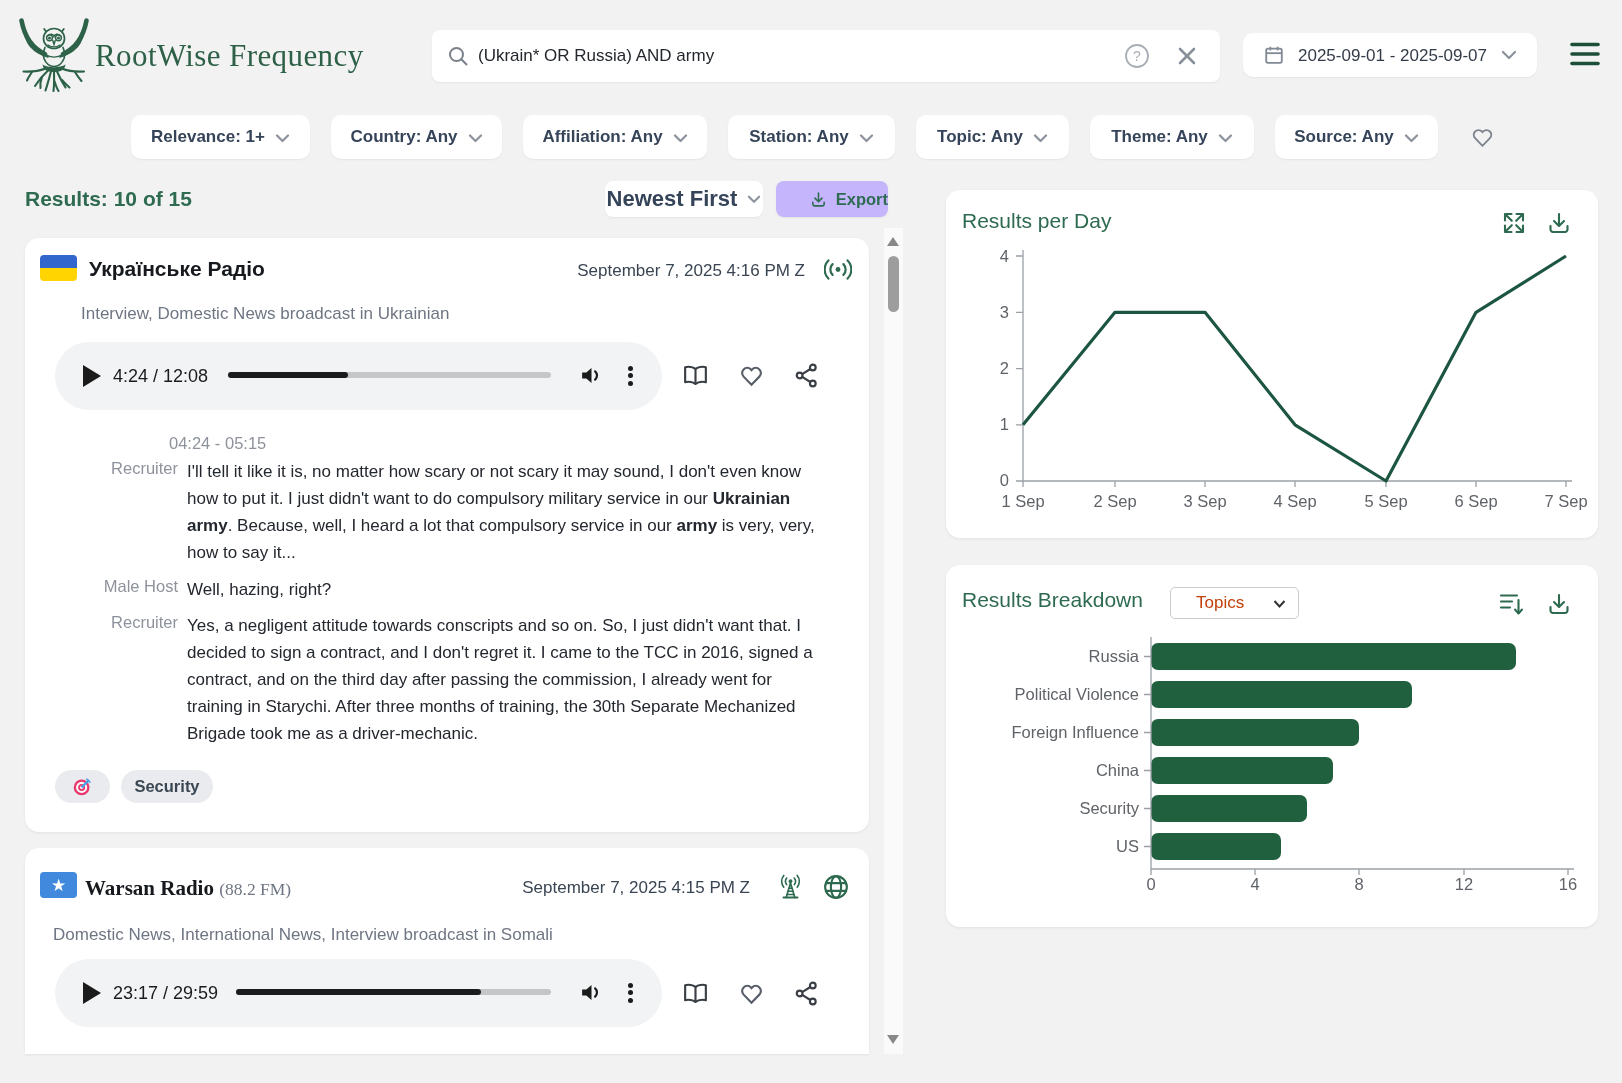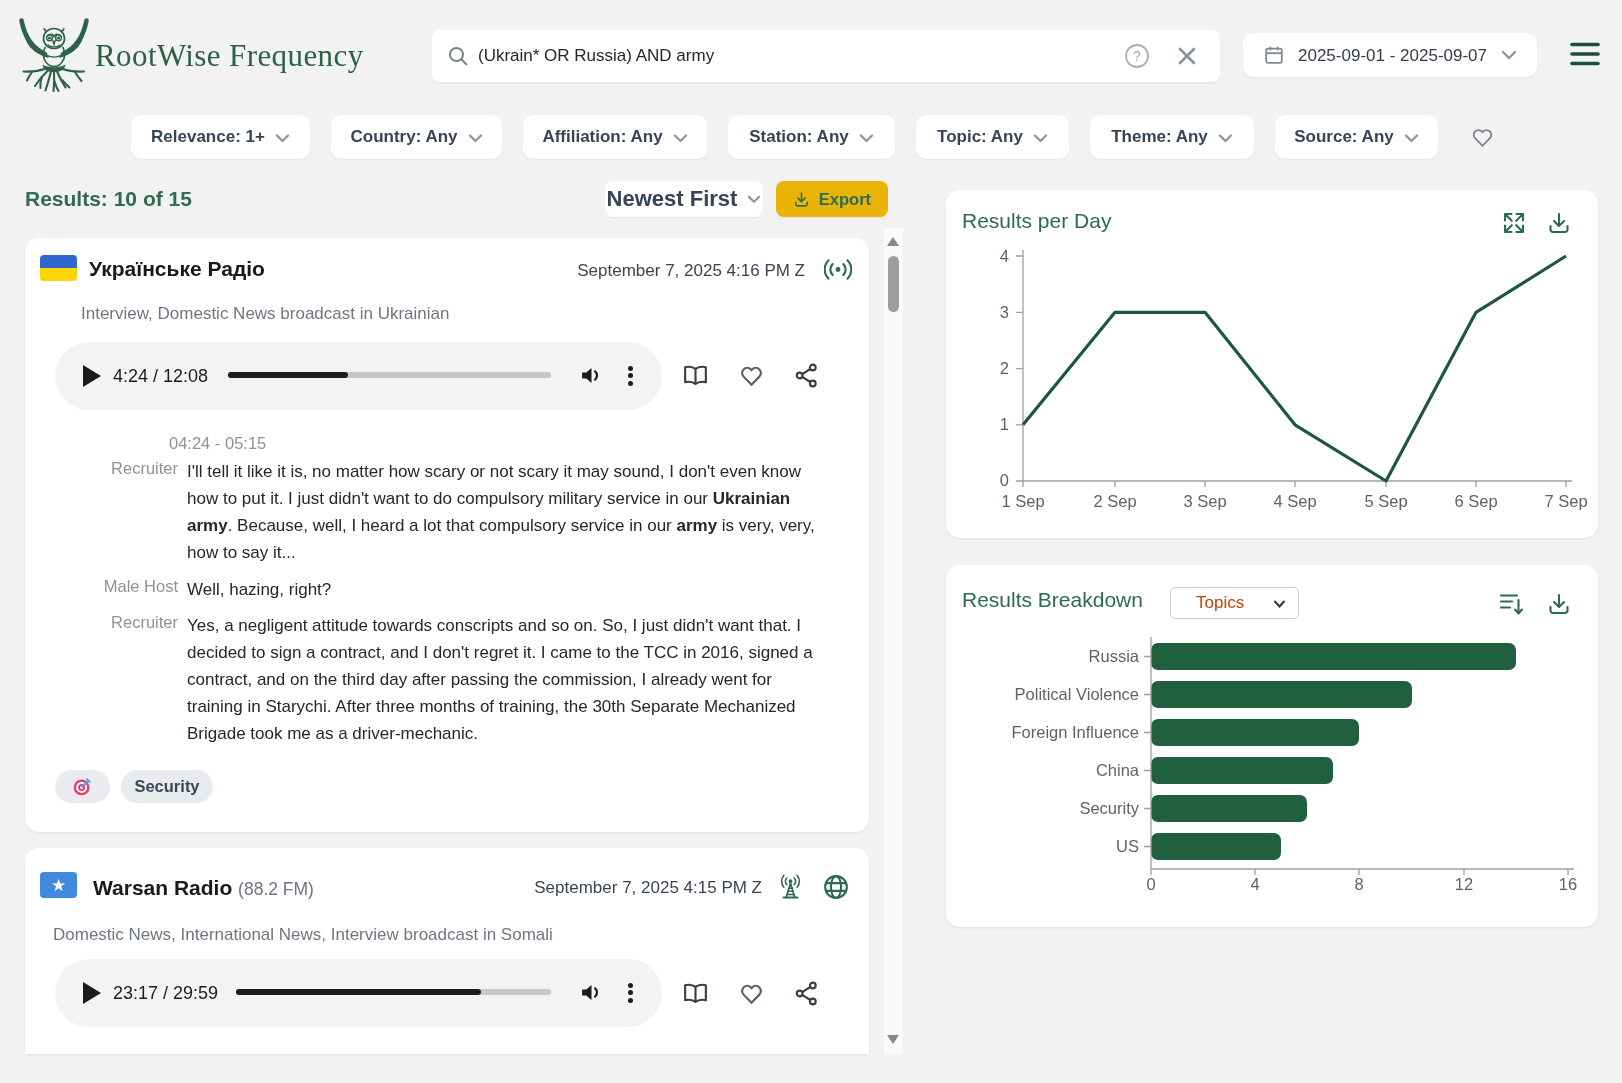--- a/index.html
+++ b/index.html
@@ -126,21 +126,21 @@
         <polyline class="chev" points="2,1.5 7.5,7 13,1.5"></polyline>
       </svg></div>
   <svg class="abs" style="left:1470px;top:125px" width="25" height="24" viewBox="0 0 24 24" fill="none" stroke="#7d838c" stroke-width="1.8">
     <path d="M12 20.8 4.6 13.2a4.7 4.7 0 0 1 0-6.7 4.8 4.8 0 0 1 6.8 0l.6.7.6-.7a4.8 4.8 0 0 1 6.8 0 4.7 4.7 0 0 1 0 6.7Z"></path>
   </svg>
 
   <div class="abs" style="left:25px;top:187px;font-size:21px;font-weight:700;color:#2e6b50;">Results: 10 of 15</div>
   <div class="abs" style="left:605px;top:181px;width:158px;height:36px;background:#fff;border-radius:8px;box-shadow:0 1px 2px rgba(0,0,0,.06);display:flex;align-items:center;justify-content:center;gap:10px;font-size:22px;font-weight:700;color:#36445a;">Newest First <svg width="14" height="9" viewBox="0 0 15 9">
         <polyline class="chev" points="2,1.5 7.5,7 13,1.5"></polyline>
       </svg></div>
-  <div class="abs" style="left:776px;top:181px;width:112px;height:36px;background:#eab308;border-radius:8px;box-shadow:0 1px 2px rgba(0,0,0,.06);display:flex;align-items:center;justify-content:center;gap:9px;font-size:16.5px;font-weight:700;color:#2e6b50;">
+  <div class="abs" style="left:776px;top:181px;width:112px;height:36px;background:#c4b5fd;border-radius:8px;box-shadow:0 1px 2px rgba(0,0,0,.06);display:flex;align-items:center;justify-content:flex-end;gap:9px;font-size:16.5px;font-weight:700;color:#2e6b50;">
     <svg width="17" height="17" viewBox="0 0 24 24" fill="none" stroke="#2e6b50" stroke-width="2.2" stroke-linecap="round" stroke-linejoin="round">
         <path d="M12 3v11"></path>
         <path d="m7 10 5 5 5-5"></path>
         <path d="M4 16v2.5a2.5 2.5 0 0 0 2.5 2.5h11a2.5 2.5 0 0 0 2.5-2.5V16"></path>
       </svg>
     Export
   </div>
 
   <div class="card" id="card1" style="left:25px;top:238px;width:844px;height:594px;">
     <div class="abs flagua" style="left:15px;top:17px;width:37px;height:26px;border-radius:4px;overflow:hidden;">
@@ -215,22 +215,22 @@
         <path d="M16.8 2.2 21.8 7.2 19.9 8 16 4.1Z" fill="#4aa3e8"></path>
       </svg>
     </div>
     <div class="abs tag" style="left:96px;top:532px;width:92px;">Security</div>
   </div>
 
   <div class="card" id="card2" style="left:25px;top:848px;width:844px;height:206px;border-bottom-left-radius:0;border-bottom-right-radius:0;overflow:hidden;">
     <div class="abs" style="left:15px;top:24px;width:37px;height:26px;border-radius:4px;background:#4189dd;display:flex;align-items:center;justify-content:center;">
       <span style="color:#fff;font-size:17px;line-height:1;">★</span>
     </div>
-    <div class="abs" style="left:68px;top:28px;font-size:21px;font-weight:700;color:#16191d;">Warsan Radio <span style="font-size:17.5px;font-weight:400;color:#6f7683;">(88.2 FM)</span></div>
-    <div class="abs" style="right:107px;top:30px;font-size:17px;color:#3a4553;">September 7, 2025 4:15 PM Z</div>
+    <div class="abs" style="left:60px;top:28px;font-size:21px;font-weight:700;color:#16191d;font-family:Liberation Serif, serif;">Warsan Radio <span style="font-size:17.5px;font-weight:400;color:#6f7683;">(88.2 FM)</span></div>
+    <div class="abs" style="right:119px;top:30px;font-size:17px;color:#3a4553;">September 7, 2025 4:15 PM Z</div>
     <svg class="abs" style="right:64px;top:24px" width="29" height="29" viewBox="0 0 29 29" fill="none" stroke="#2d6a4f" stroke-width="1.6" stroke-linecap="round">
       <circle cx="14.5" cy="9.2" r="1.9" fill="#2d6a4f" stroke="none"></circle>
       <path d="M14.5 11 10.2 25.5M14.5 11l4.3 14.5" stroke-width="1.7"></path>
       <path d="M12.9 16.2h3.2M12 19.3h5M11.1 22.4h6.8" stroke-width="1.5"></path>
       <path d="M7.5 25.5h14" stroke-width="2"></path>
       <path d="M10.7 6a5.3 5.3 0 0 0 0 6.6M18.3 6a5.3 5.3 0 0 1 0 6.6"></path>
       <path d="M7.8 3.4a9.2 9.2 0 0 0 0 11.8M21.2 3.4a9.2 9.2 0 0 1 0 11.8"></path>
     </svg>
     <svg class="abs" style="right:19px;top:25px" width="28" height="28" viewBox="0 0 24 24" fill="none" stroke="#2d6a4f" stroke-width="1.8">
       <circle cx="12" cy="12" r="9.3"></circle>

